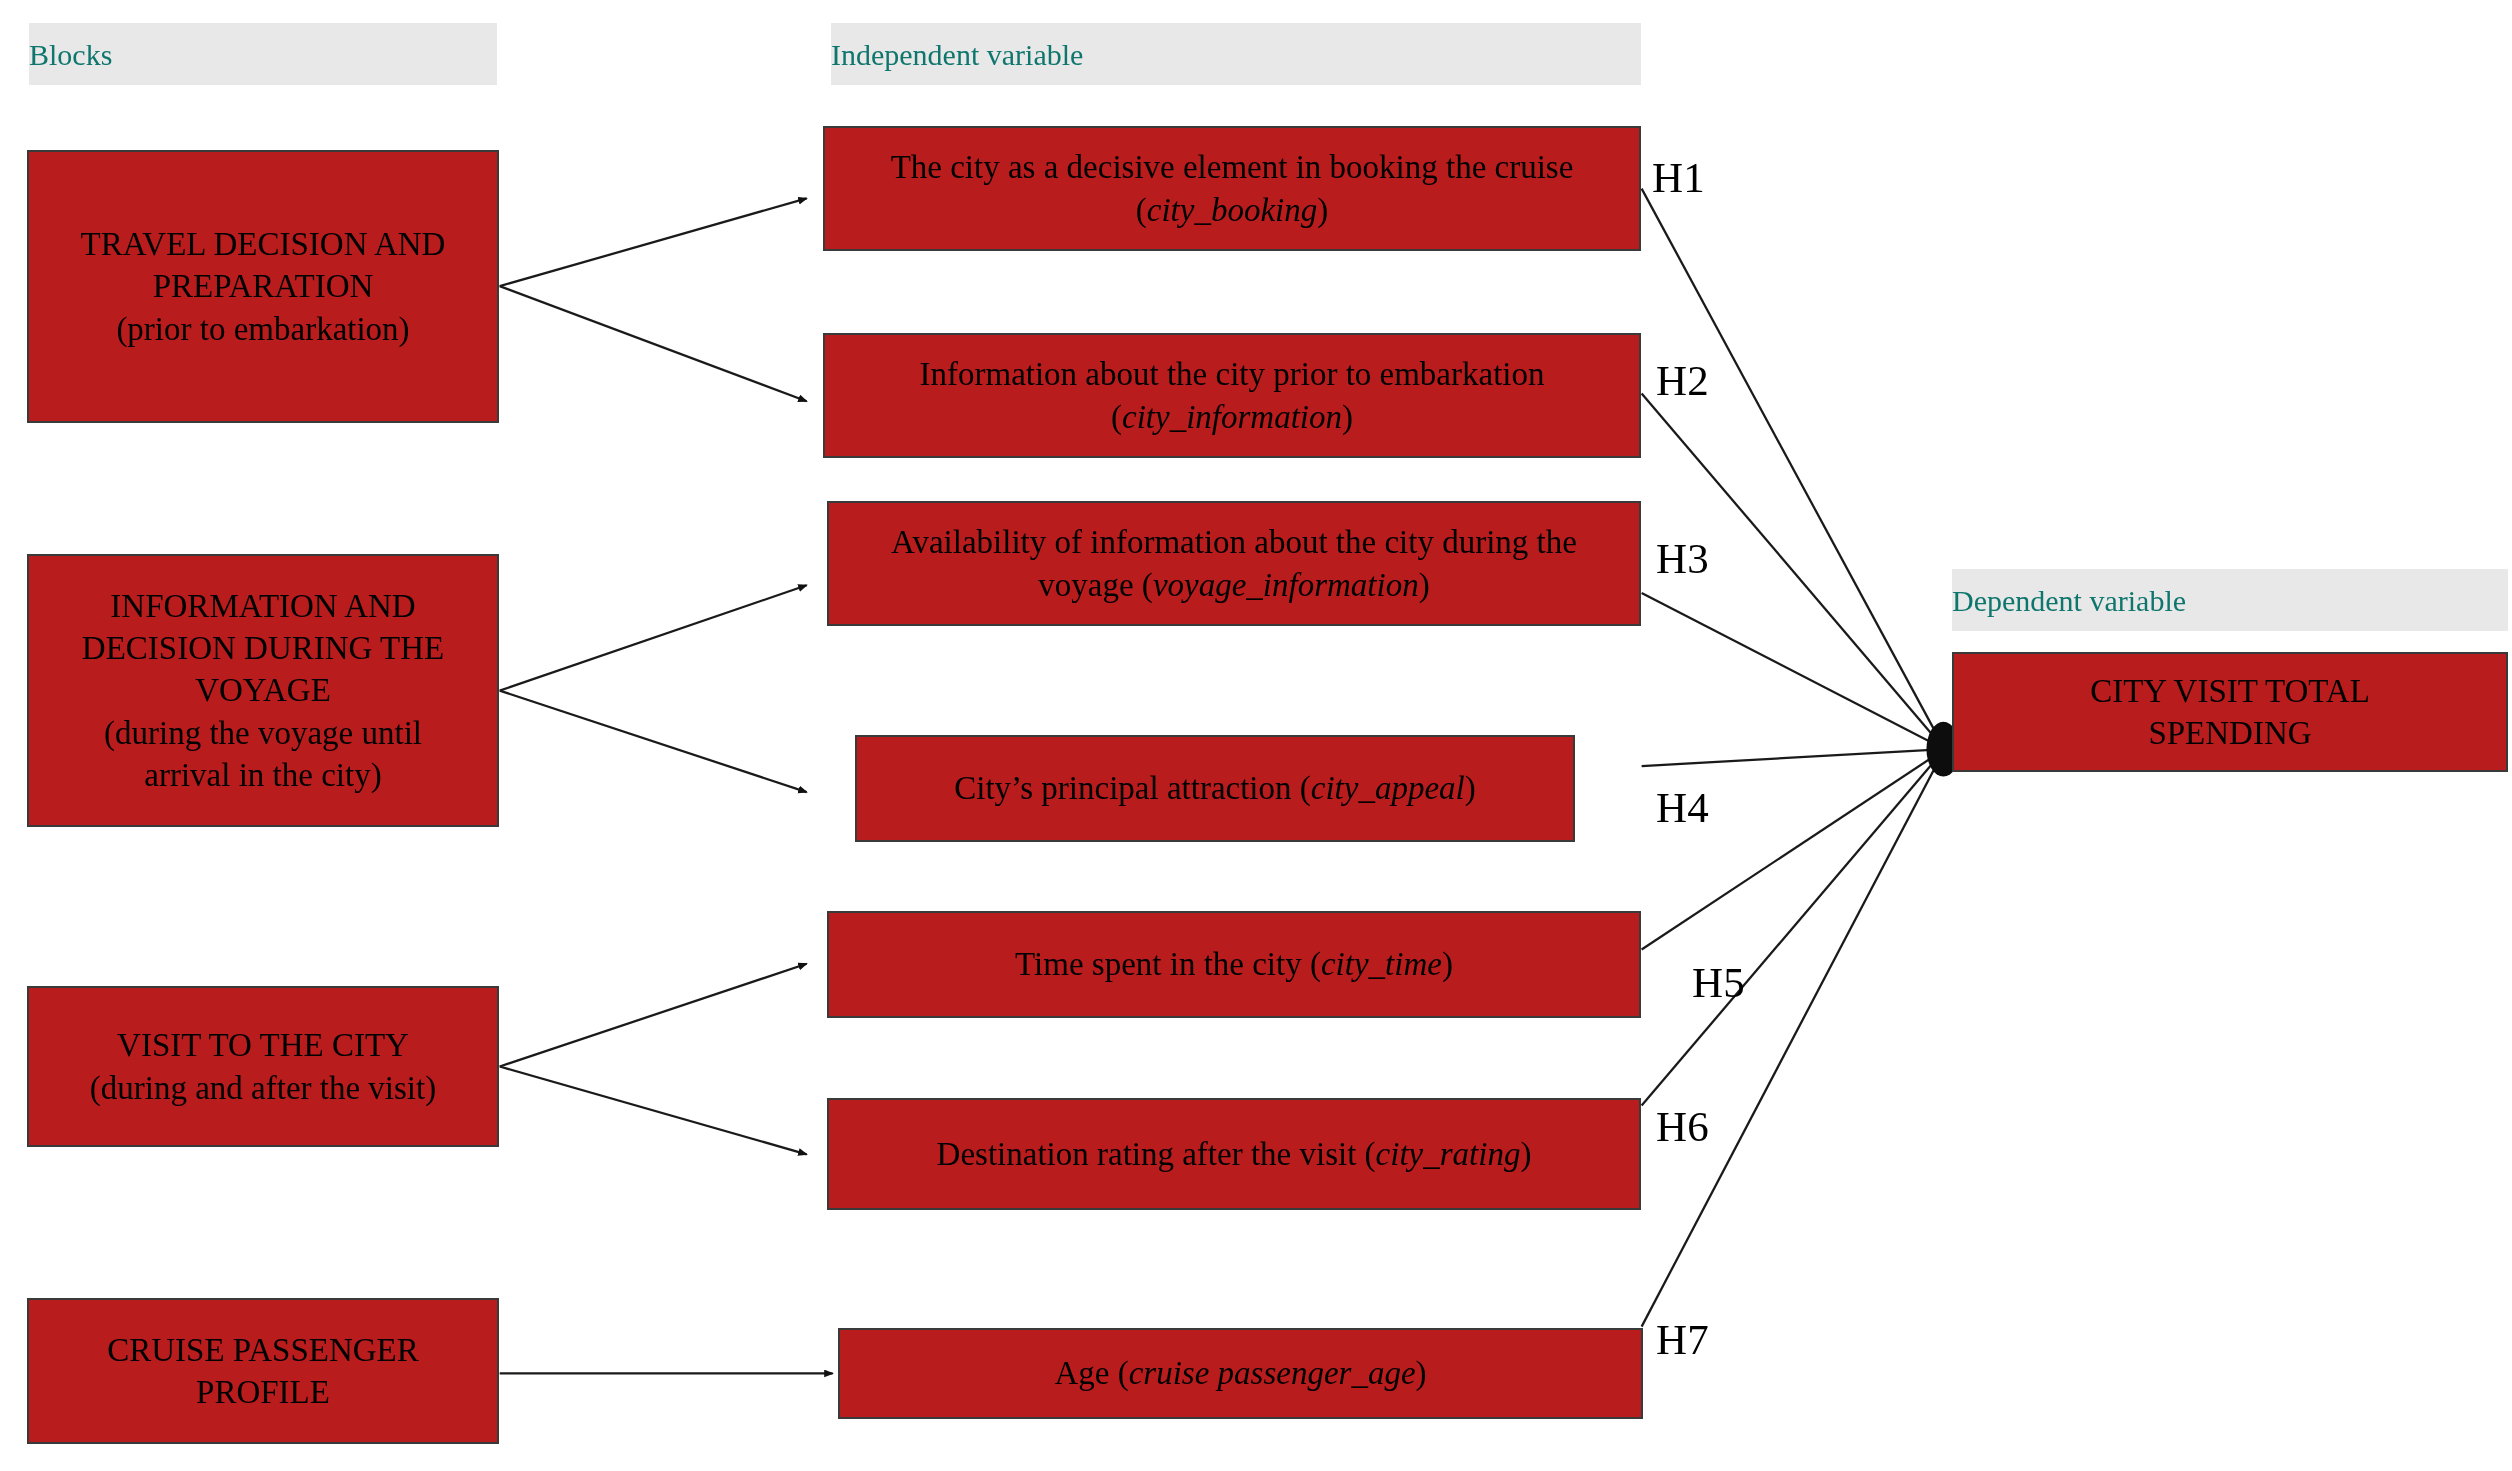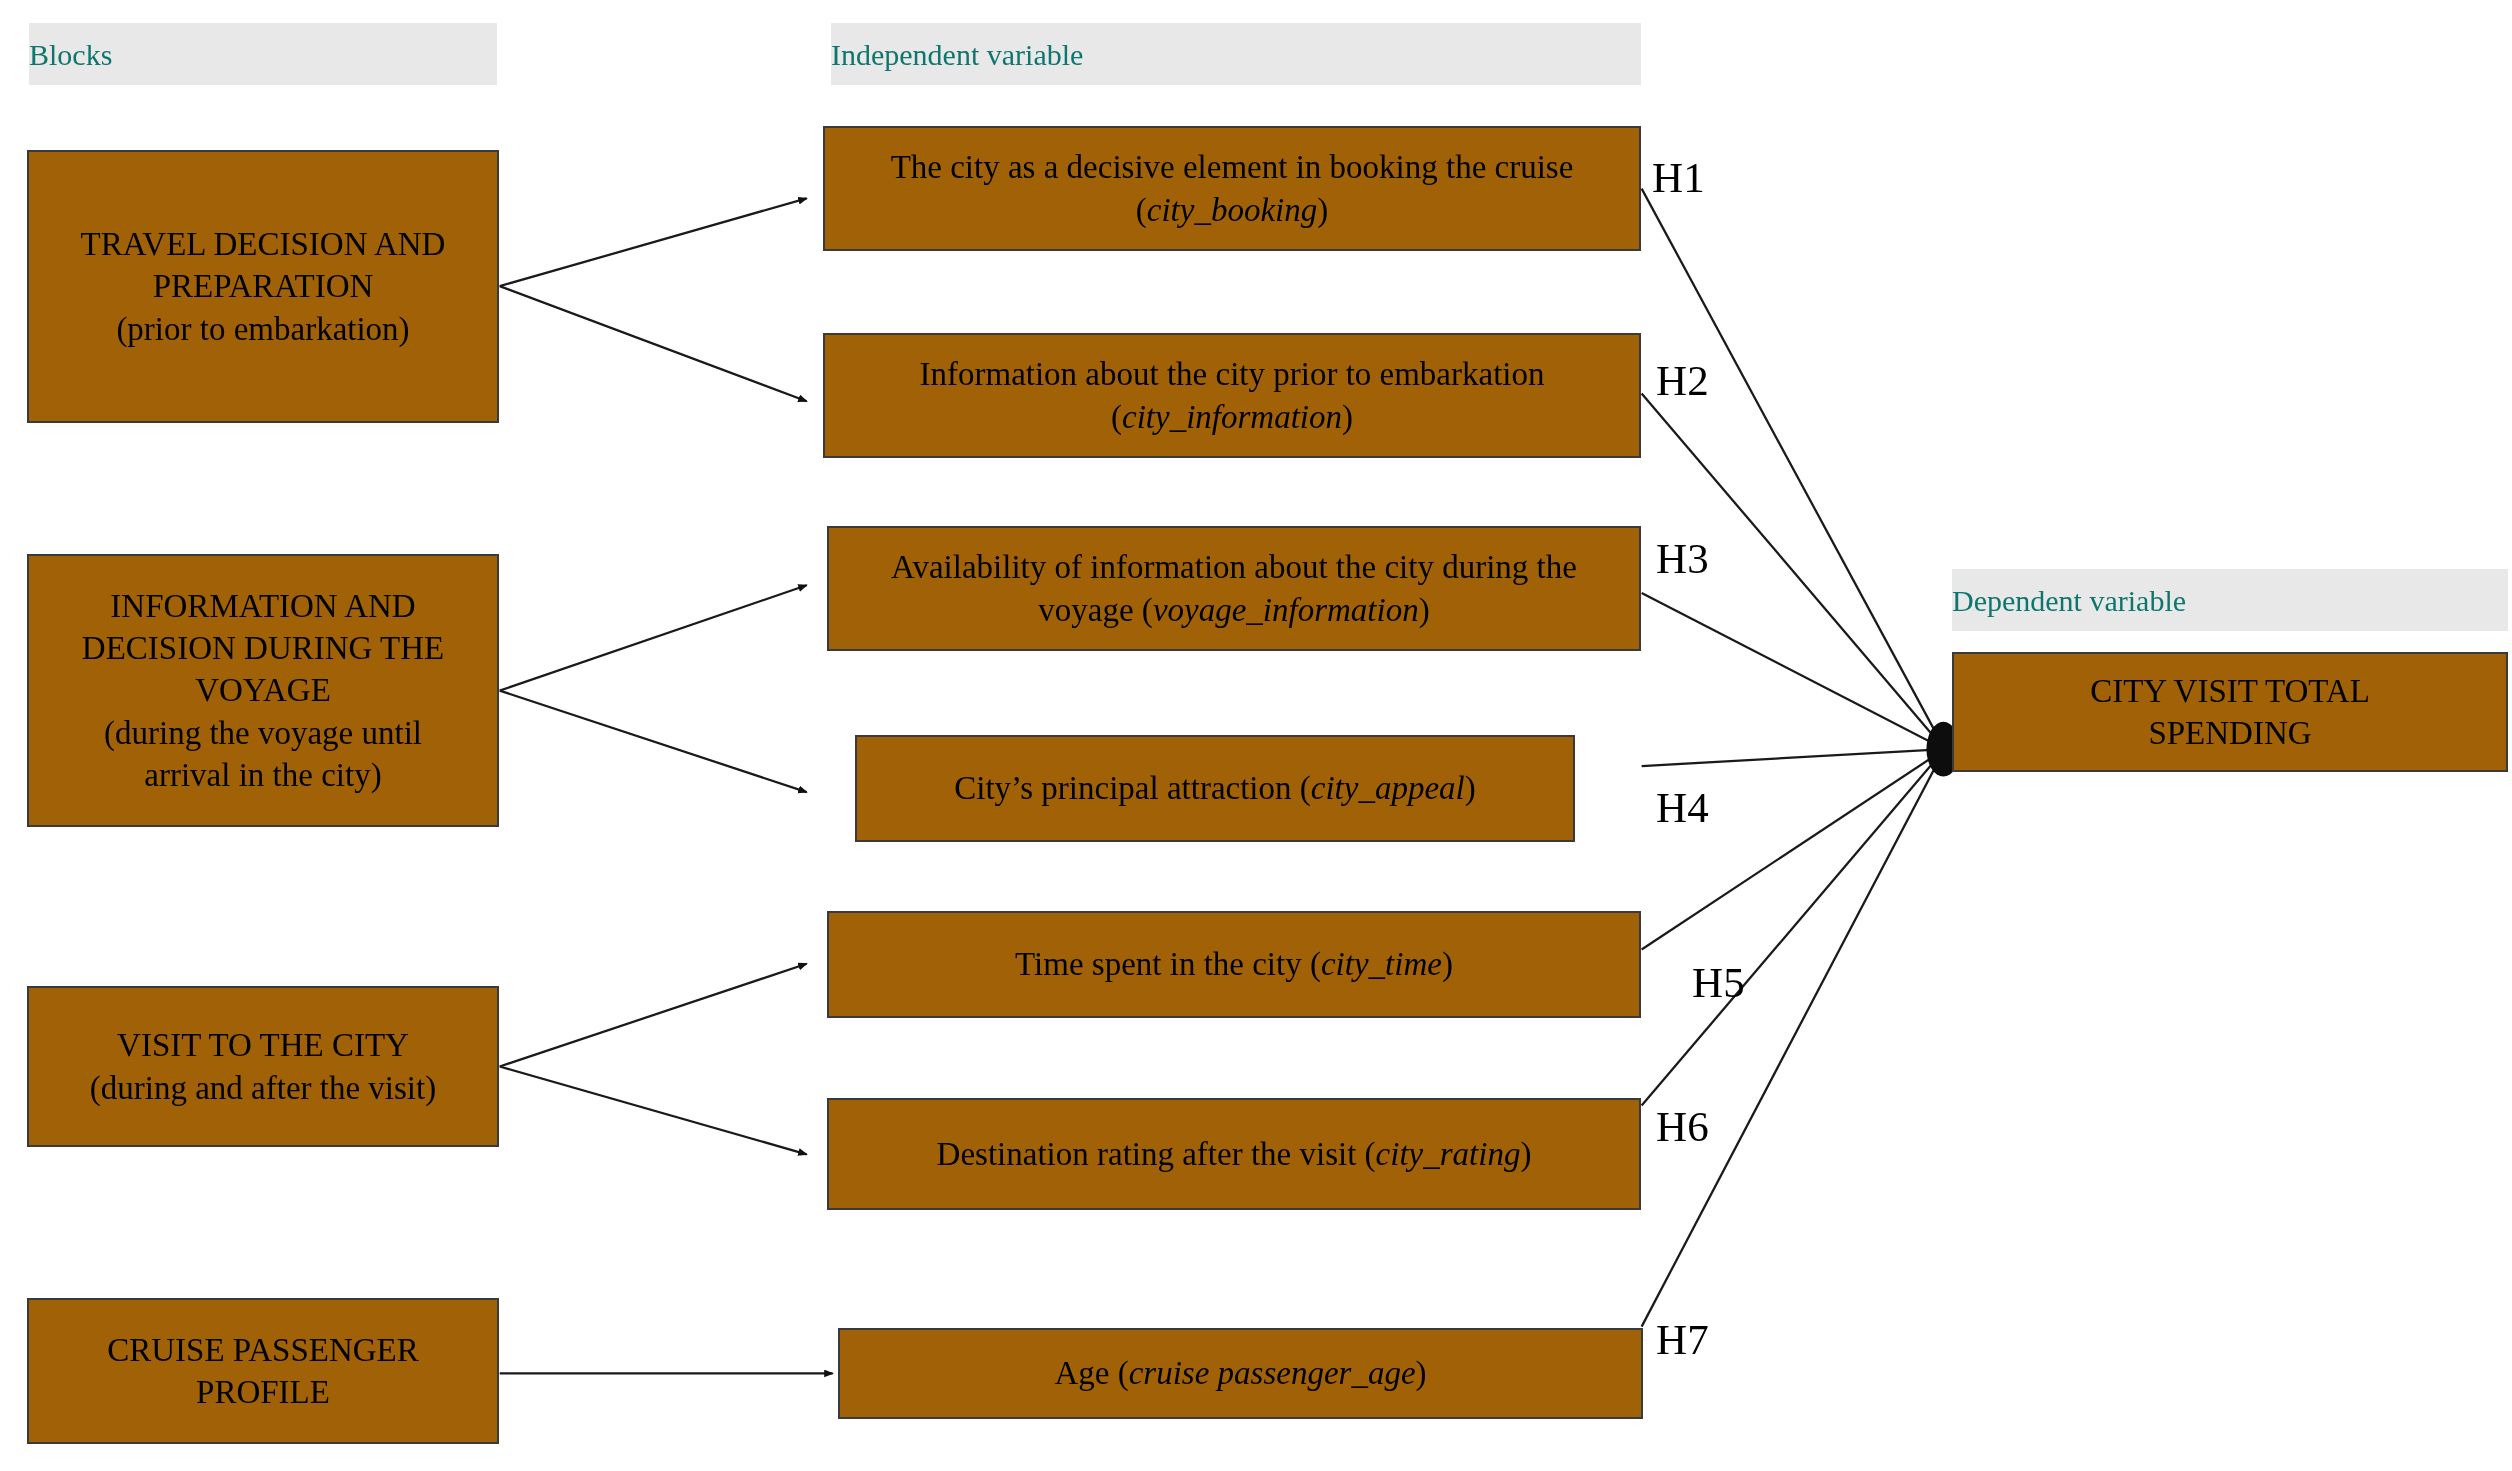--- a/index.html
+++ b/index.html
@@ -5,21 +5,21 @@
   html,body{margin:0;padding:0;background:#ffffff;}
   body{font-family:"Liberation Serif","DejaVu Serif",serif;color:#000;}
   #canvas{position:relative;width:2512px;height:1471px;background:#fff;overflow:hidden;}
   svg.lines{position:absolute;left:0;top:0;width:2512px;height:1471px;pointer-events:none;}
 
   .hdr{
     position:absolute;background:#e8e8e8;display:flex;align-items:center;justify-content:flex-start;
     font-size:30px;line-height:1.1;text-align:center;color:#0f766e;
   }
   .vbox{
-    position:absolute;border:2px solid #3a3a3a;background:#a16207;
+    position:absolute;border:2px solid #3a3a3a;background:#b91c1c;
     display:flex;align-items:center;justify-content:center;text-align:center;
     font-size:33px;line-height:1.28;color:#000;box-sizing:border-box;padding:3.9px 10.4px;
   }
   .vbox .t{display:block;width:100%;}
   .vbox i{font-style:italic;}
   .hlabel{
     position:absolute;font-size:43px;line-height:1;color:#000;letter-spacing:0.3px;
   }
 </style>
 </head>
@@ -111,21 +111,21 @@
     </span>
   </div>
 
   <div class="vbox" style="left:823px;top:333px;width:818px;height:125px;">
     <span class="t">
       <span>Information about the city prior to embarkation</span><br>
       <span>(</span><i>city_information</i><span>)</span>
     </span>
   </div>
 
-  <div class="vbox" style="left:827px;top:526px;width:814px;height:125px;">
+  <div class="vbox" style="left:827px;top:501px;width:814px;height:125px;">
     <span class="t">
       <span>Availability  of information about the city during the</span><br>
       <span>voyage  (</span><i>voyage_information</i><span>)</span>
     </span>
   </div>
 
   <div class="vbox" style="left:827px;top:735px;width:720px;height:107px;margin-left:28px;">
     <span class="t">
       <span>City’s principal attraction (</span><i>city_appeal</i><span>)</span>
     </span>

